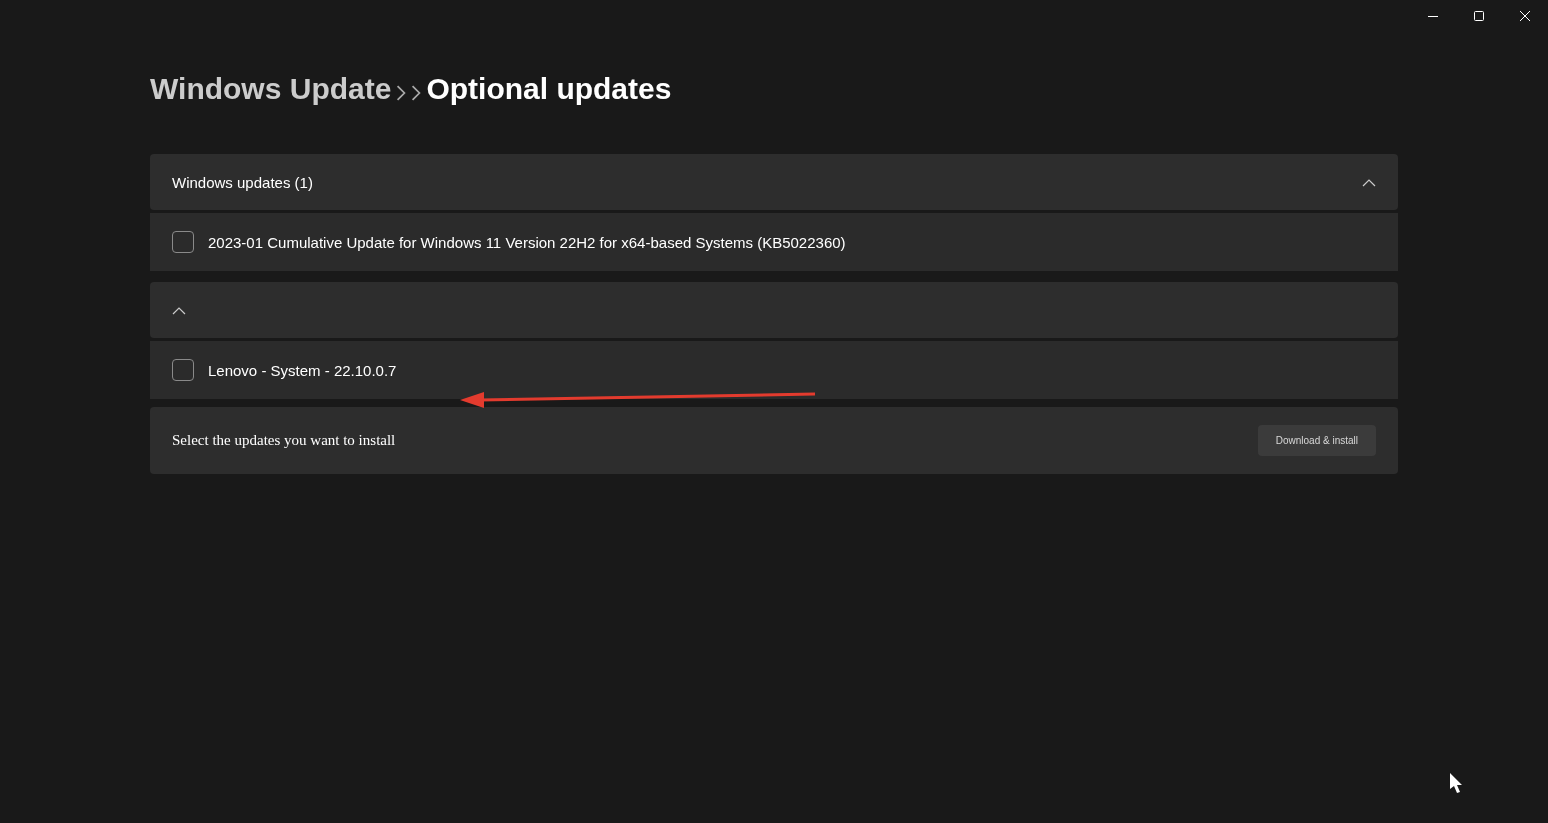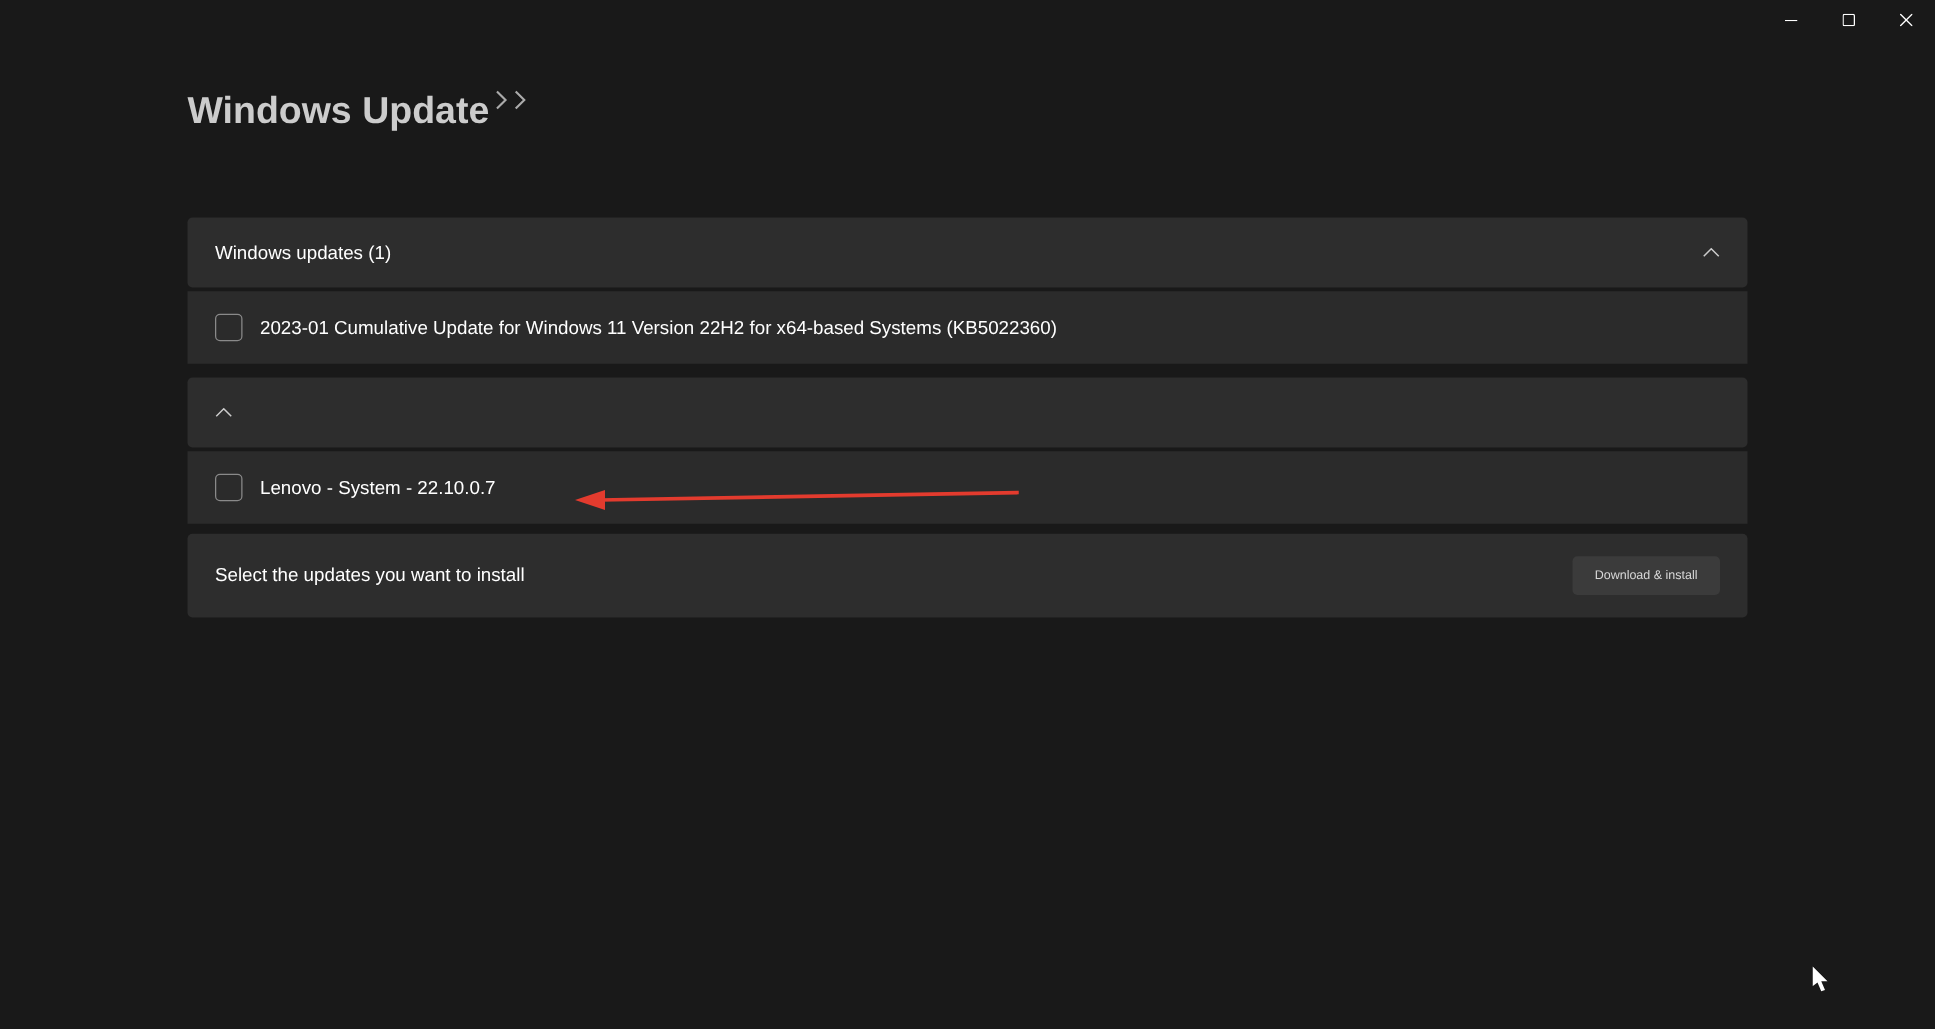--- a/index.html
+++ b/index.html
@@ -30,23 +30,23 @@
       align-items: center;
       justify-content: center;
       cursor: pointer;
       color: #ffffff;
     }
     .content {
       padding: 72px 150px 0 150px;
     }
     .breadcrumb {
       display: flex;
-      align-items: flex-start;
+      align-items: flex-end;
       gap: 5px;
-      margin-bottom: 68px;
+      margin-bottom: 48px;
     }
     .breadcrumb-item {
       font-size: 30px;
       font-weight: 600;
       color: #cccccc;
       cursor: pointer;
     }
     .breadcrumb-item.active {
       color: #ffffff;
       font-weight: 600;
@@ -114,20 +114,21 @@
       border-radius: 4px;
       display: flex;
       align-items: center;
       justify-content: space-between;
       padding: 18px 22px;
       margin-top: 8px;
     }
     .footer-text {
       font-size: 15px;
       color: #ffffff;
+      font-family: Liberation Serif, serif;
     }
     .install-btn {
       background-color: #3b3b3b;
       color: #d8d8d8;
       border: none;
       border-radius: 4px;
       padding: 10px 18px;
       font-size: 10px;
       cursor: pointer;
       font-family: inherit;
@@ -173,20 +174,21 @@
     <span class="breadcrumb-sep">
       <svg width="10" height="16" viewBox="0 0 8 14">
           <path d="M1 1 L7 7 L1 13" stroke="#aaaaaa" stroke-width="1.5" fill="none"></path>
         </svg>
     </span>
     <span class="breadcrumb-sep">
       <svg width="10" height="16" viewBox="0 0 8 14">
           <path d="M1 1 L7 7 L1 13" stroke="#aaaaaa" stroke-width="1.5" fill="none"></path>
         </svg>
     </span>
+    <span class="breadcrumb-item active">Optional updates</span>
   </div>
 
   <div class="panel">
     <div class="section-header">
       <div class="section-header-text">
         <span class="section-title">Windows updates (1)</span>
       </div>
       <span class="chevron">
         <svg width="14" height="8" viewBox="0 0 14 8">
             <path d="M1 7 L7 1 L13 7" stroke="currentColor" stroke-width="1.2" fill="none"></path>

